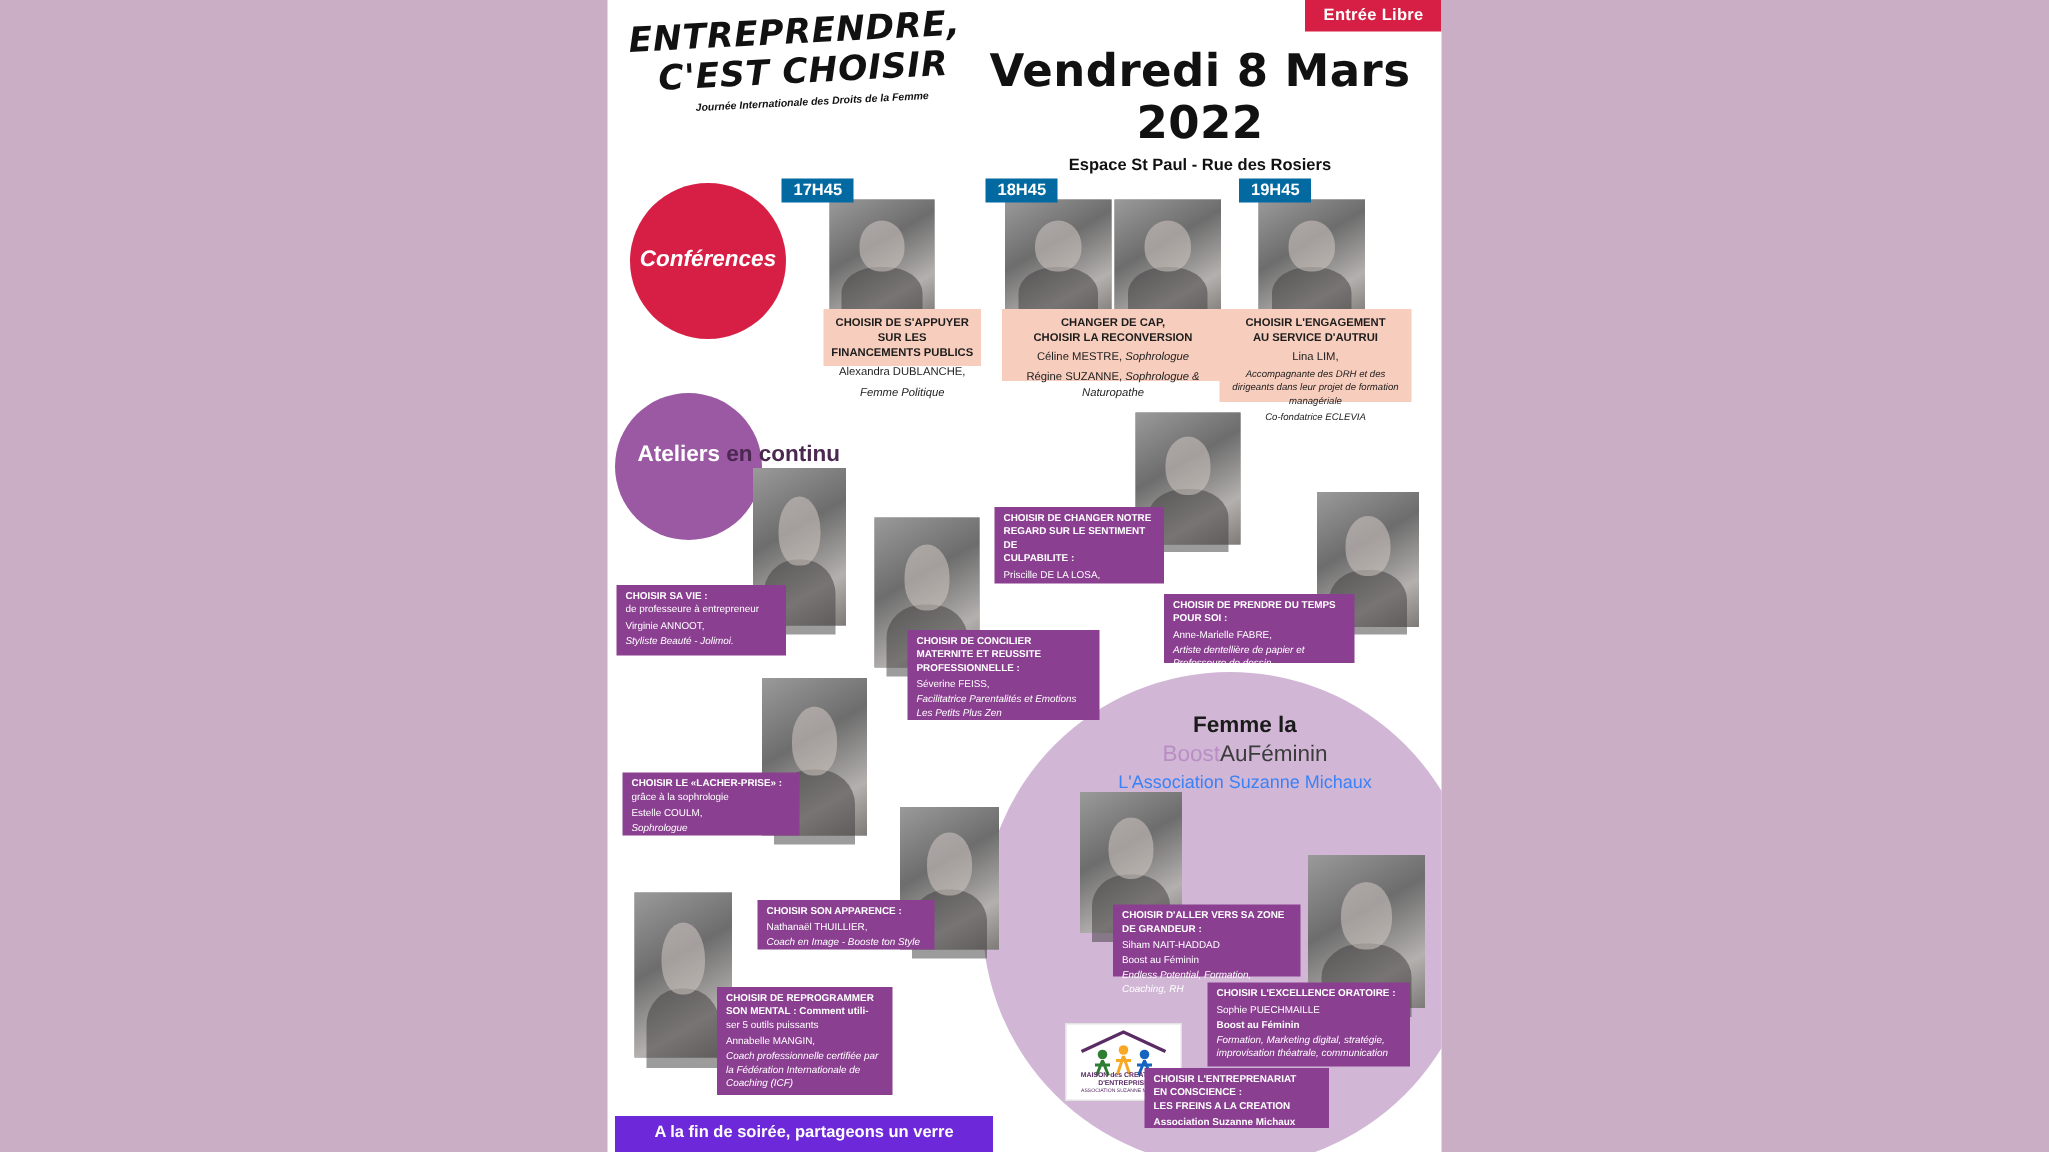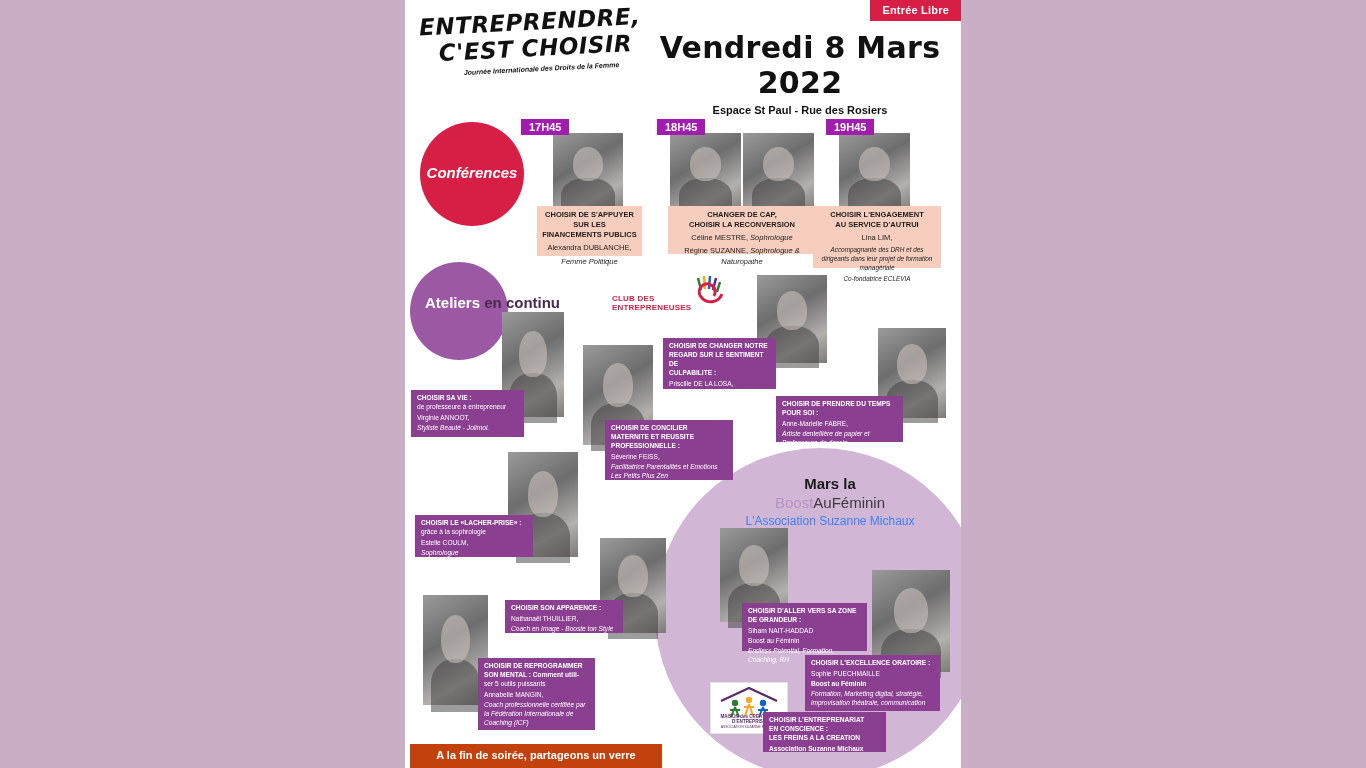--- a/index.html
+++ b/index.html
@@ -72,21 +72,21 @@
   .circle-conf{
     position:absolute;left:15px;top:122px;
     width:104px;height:104px;border-radius:50%;
     background:#d71f45;
   }
   .circle-conf span{
     position:absolute;left:0;top:42px;width:104px;text-align:center;
     color:#fff;font-weight:bold;font-size:15px;font-style:italic;
   }
   .timebadge{
-    position:absolute;background:#a21caf;color:#fff;
+    position:absolute;background:#0369a1;color:#fff;
     font-weight:bold;font-size:11px;padding:2px 8px;
     z-index:4;
   }
   .photo{
     background:#8b8b8b;
     background-image:linear-gradient(150deg,#9a9a9a 0%,#6d6d6d 40%,#b3b0ae 75%,#7d7a78 100%);
     border:0;
     position:absolute;
   }
   .photo.head::after{
@@ -160,21 +160,21 @@
   }
   .participation .p1{font-size:15px;font-weight:bold;line-height:1.2;}
   .participation .p2{font-size:15px;margin-top:1px;}
   .participation .p2 .boost{color:#b98ec4;}
   .participation .p2 .fem{color:#3b3b3b;font-weight:normal;}
   .participation .p3{font-size:12px;margin-top:3px;color:#3b82f6;}
 
   
   .footer{
     position:absolute;left:5px;bottom:0;width:252px;
-    background:#c2410c;color:#fff;text-align:center;
+    background:#6d28d9;color:#fff;text-align:center;
     font-weight:bold;font-size:11px;padding:5px 0 7px 0;
   }
 </style>
 </head>
 <body>
 
 <div class="poster">
 
   <div class="entree">Entrée Libre</div>
 
@@ -190,21 +190,21 @@
     <div class="d1">Vendredi 8 Mars 2022</div>
     <div class="d3">Espace St Paul - Rue des Rosiers</div>
   </div>
 
   <div class="circle-conf">
     <span>Conférences</span>
   </div>
 
   <div class="timebadge" style="left:116px;top:119px;">17H45</div>
   <div class="photo head" style="left:148px;top:133px;width:70px;height:78px;"></div>
-  <div class="card-pink" style="left:132px;top:206px;width:105px;height:50px;">
+  <div class="card-pink" style="left:144px;top:206px;width:105px;height:38px;">
     <div class="hd">CHOISIR DE S'APPUYER</div>
     <div class="hd">SUR LES</div>
     <div class="hd">FINANCEMENTS PUBLICS</div>
     <div class="nm">Alexandra DUBLANCHE,</div>
     <div class="nm it">Femme Politique</div>
   </div>
 
   <div class="timebadge" style="left:252px;top:119px;">18H45</div>
   <div class="photo head" style="left:265px;top:133px;width:71px;height:78px;"></div>
   <div class="photo head" style="left:338px;top:133px;width:71px;height:78px;"></div>
@@ -226,34 +226,20 @@
   </div>
 
   <div class="big-purple-blob"></div>
 
   <div class="circle-atelier"></div>
   <div class="atelier-label">
     <span>Ateliers</span>
     <b>en continu</b>
   </div>
 
-  <div class="logo-club">
-    <svg class="swirl" viewBox="0 0 40 36">
-      <path d="M6 4 L9 16" stroke="#2e7d32" stroke-width="2.5" fill="none"></path>
-      <path d="M12 2 L13 15" stroke="#f9a825" stroke-width="2.5" fill="none"></path>
-      <path d="M18 2 L17 15" stroke="#1565c0" stroke-width="2.5" fill="none"></path>
-      <path d="M24 4 L21 16" stroke="#6a1b9a" stroke-width="2.5" fill="none"></path>
-      <path d="M28 8 L25 18" stroke="#2e7d32" stroke-width="2.5" fill="none"></path>
-      <path d="M22 22 a8 8 0 1 0 -12 2 a12 12 0 0 0 20 -4" stroke="#d71f45" stroke-width="3" fill="none"></path>
-    </svg>
-    <div class="txt">
-      <div>CLUB DES</div>
-      <div>ENTREPRENEUSES</div>
-    </div>
-  </div>
 
   <div class="photo head" style="left:97px;top:312px;width:62px;height:105px;"></div>
   <div class="card-purple" style="left:6px;top:390px;width:113px;height:47px;">
     <div class="hd">CHOISIR SA VIE :</div>
     <div class="hd" style="font-weight:normal;">de professeure à entrepreneur</div>
     <div class="nm">Virginie ANNOOT,</div>
     <div class="nm it">Styliste Beauté - Jolimoi.</div>
   </div>
 
   <div class="photo head" style="left:352px;top:275px;width:70px;height:88px;"></div>
@@ -340,20 +326,20 @@
     </div>
   </div>
   <div class="card-purple" style="left:358px;top:712px;width:123px;height:40px;">
     <div class="hd">CHOISIR L'ENTREPRENARIAT</div>
     <div class="hd">EN CONSCIENCE :</div>
     <div class="hd">LES FREINS A LA CREATION</div>
     <div class="nm" style="font-weight:bold;">Association Suzanne Michaux</div>
   </div>
 
   <div class="participation">
-    <div class="p1">Mars la</div>
+    <div class="p1">Femme la</div>
     <div class="p2"><span class="boost">Boost</span><span class="fem">AuFéminin</span></div>
     <div class="p3">L'Association Suzanne Michaux</div>
   </div>
 
   <div class="footer">A la fin de soirée, partageons un verre</div>
 
 </div>
 
 </body></html>

